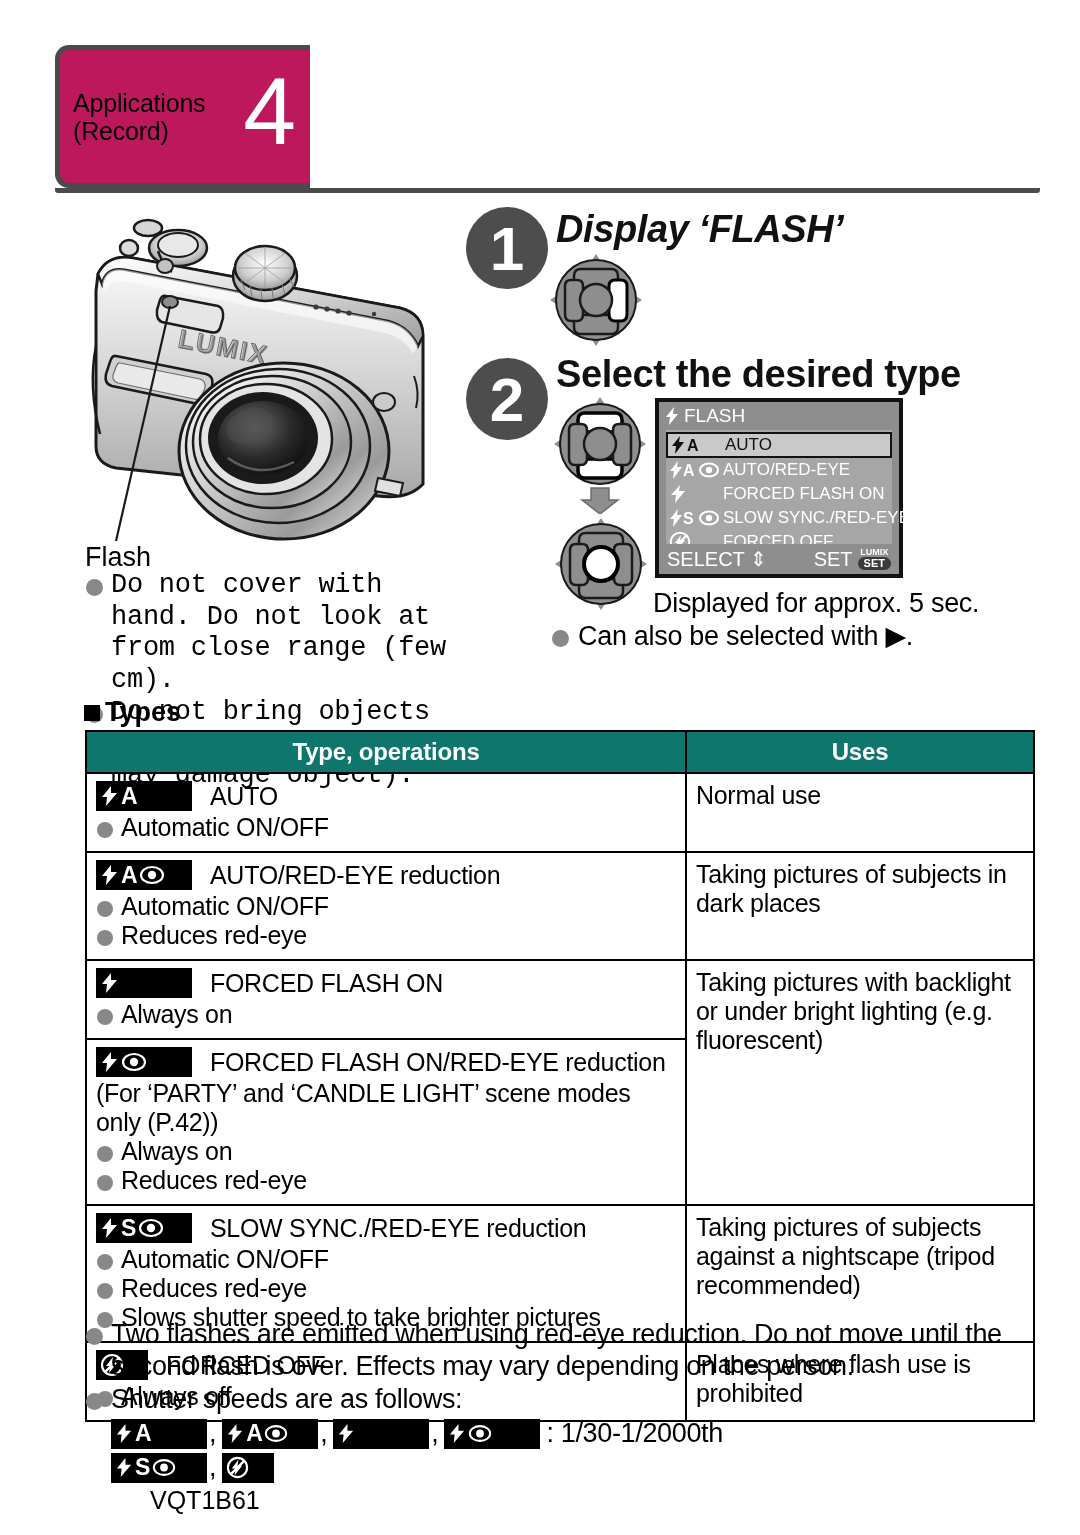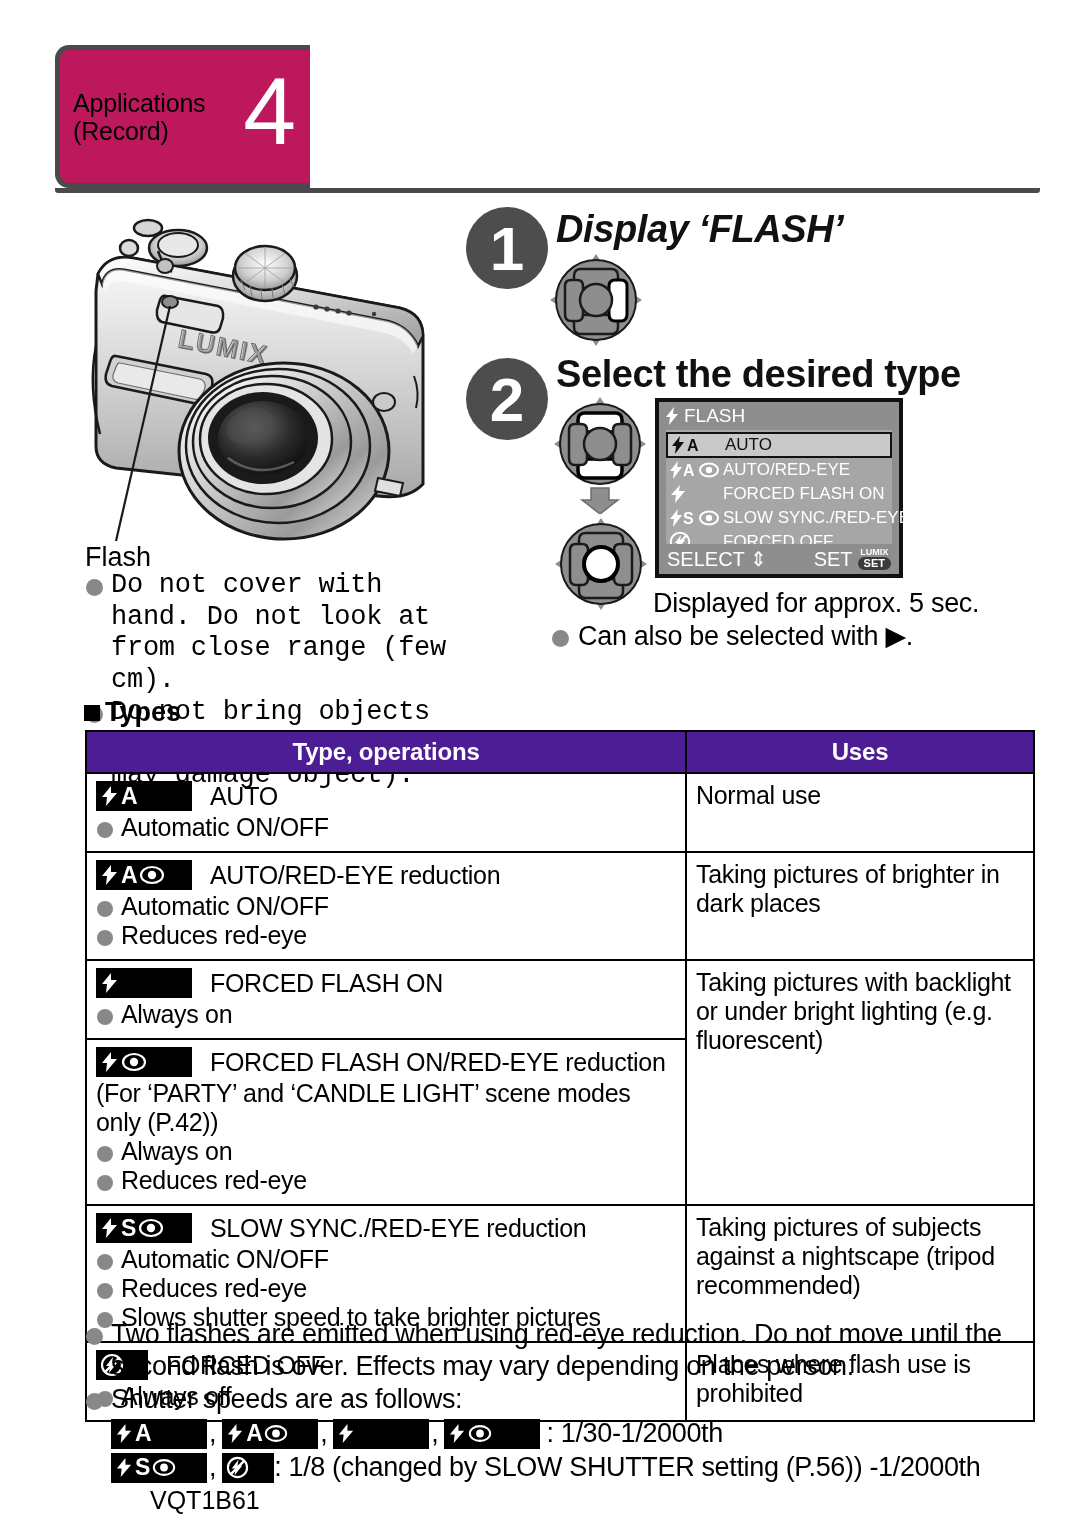--- a/index.html
+++ b/index.html
@@ -110,21 +110,21 @@
     position:absolute;left:84px;top:697px;font-size:27px;font-weight:bold;
     display:flex;align-items:center;gap:5px;
   }
   .sq{width:16px;height:16px;background:#000;display:inline-block;}
 
   table.types{
     position:absolute;left:85px;top:730px;width:950px;
     border-collapse:collapse;table-layout:fixed;
   }
   table.types th{
-    background:#4c1d95;color:#fff;font-size:24px;font-weight:bold;
+    background:#0f766e;color:#fff;font-size:24px;font-weight:bold;
     height:38px;border:2px solid #000;letter-spacing:-.2px;
   }
   table.types td{
     border:2px solid #000;vertical-align:top;padding:7px 9px 9px 9px;
     font-size:25px;line-height:1.16;letter-spacing:-.3px;
   }
   .col-a{width:600px;}
   .tname{display:flex;align-items:center;gap:18px;margin-bottom:2px;}
   .bullet{
     position:relative;padding-left:25px;line-height:1.16;
@@ -459,21 +459,21 @@
             <svg width="26" height="22" viewBox="0 0 26 22" style="margin-left:2px;">
                 <ellipse cx="13" cy="11" rx="11" ry="8" fill="none" stroke="#fff" stroke-width="2.2"></ellipse>
                 <circle cx="13" cy="11" r="4.2" fill="#fff"></circle>
               </svg>
           </span>
           <span>AUTO/RED-EYE reduction</span>
         </div>
         <div class="bullet">Automatic ON/OFF</div>
         <div class="bullet">Reduces red-eye</div>
       </td>
-      <td>Taking pictures of brighter in dark places</td>
+      <td>Taking pictures of subjects in dark places</td>
     </tr>
 
     <tr>
       <td>
         <div class="tname">
           <span class="chip w-f">
             <svg width="20" height="22" viewBox="0 0 20 22">
                 <polygon points="11,1 2,12 7,12 6,21 17,8 11,8" fill="#fff"></polygon>
               </svg>
           </span>
@@ -598,18 +598,17 @@
         </svg>
     </span>
     <span class="sep">,</span>
     <span class="chip w-off">
       <svg width="23" height="23" viewBox="0 0 24 24">
           <circle cx="12" cy="12" r="10" fill="none" stroke="#fff" stroke-width="2.2"></circle>
           <polygon points="13,4 6,13 10,13 9,20 17,10 12,10" fill="#fff"></polygon>
           <line x1="4.5" y1="19.5" x2="19.5" y2="4.5" stroke="#fff" stroke-width="2.4"></line>
         </svg>
     </span>
-    <span>: 1/8 (changed by SLOW SHUTTER setting (P.56)) -1/2000th</span>
   </div>
 </div>
 
 <div class="page-num">36</div>
 <div class="page-code">VQT1B61</div>
 
 </body></html>

